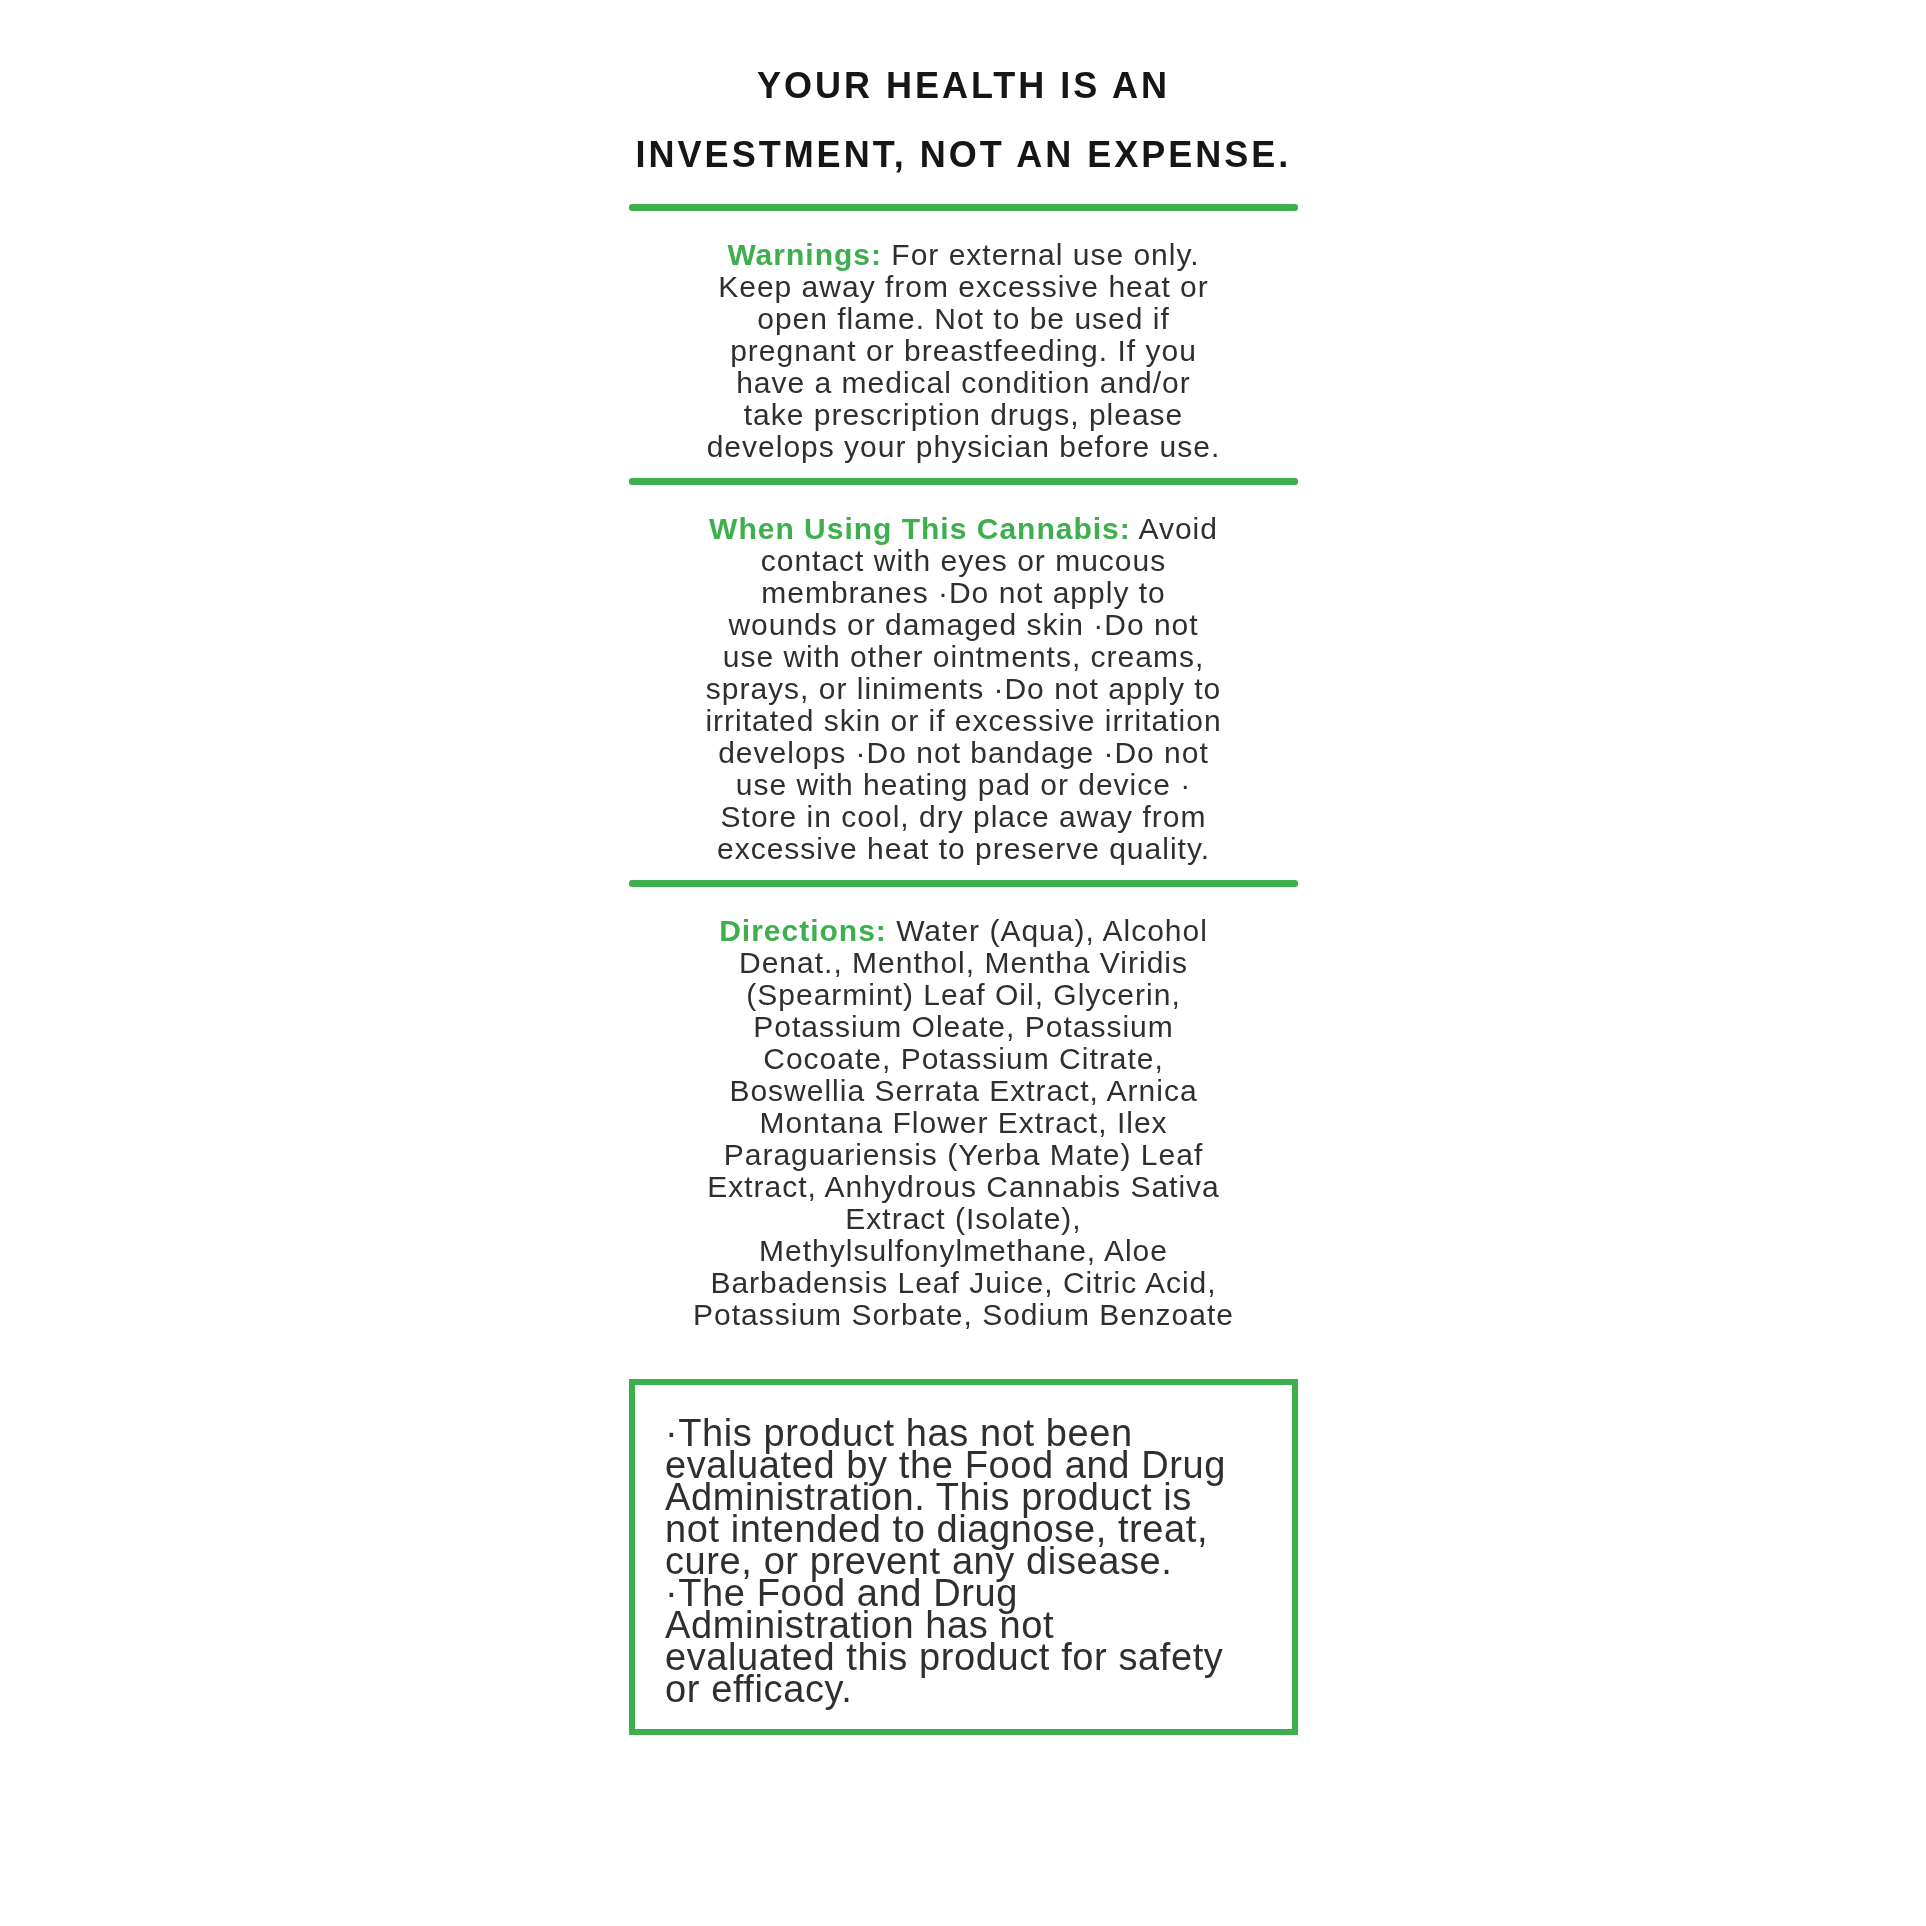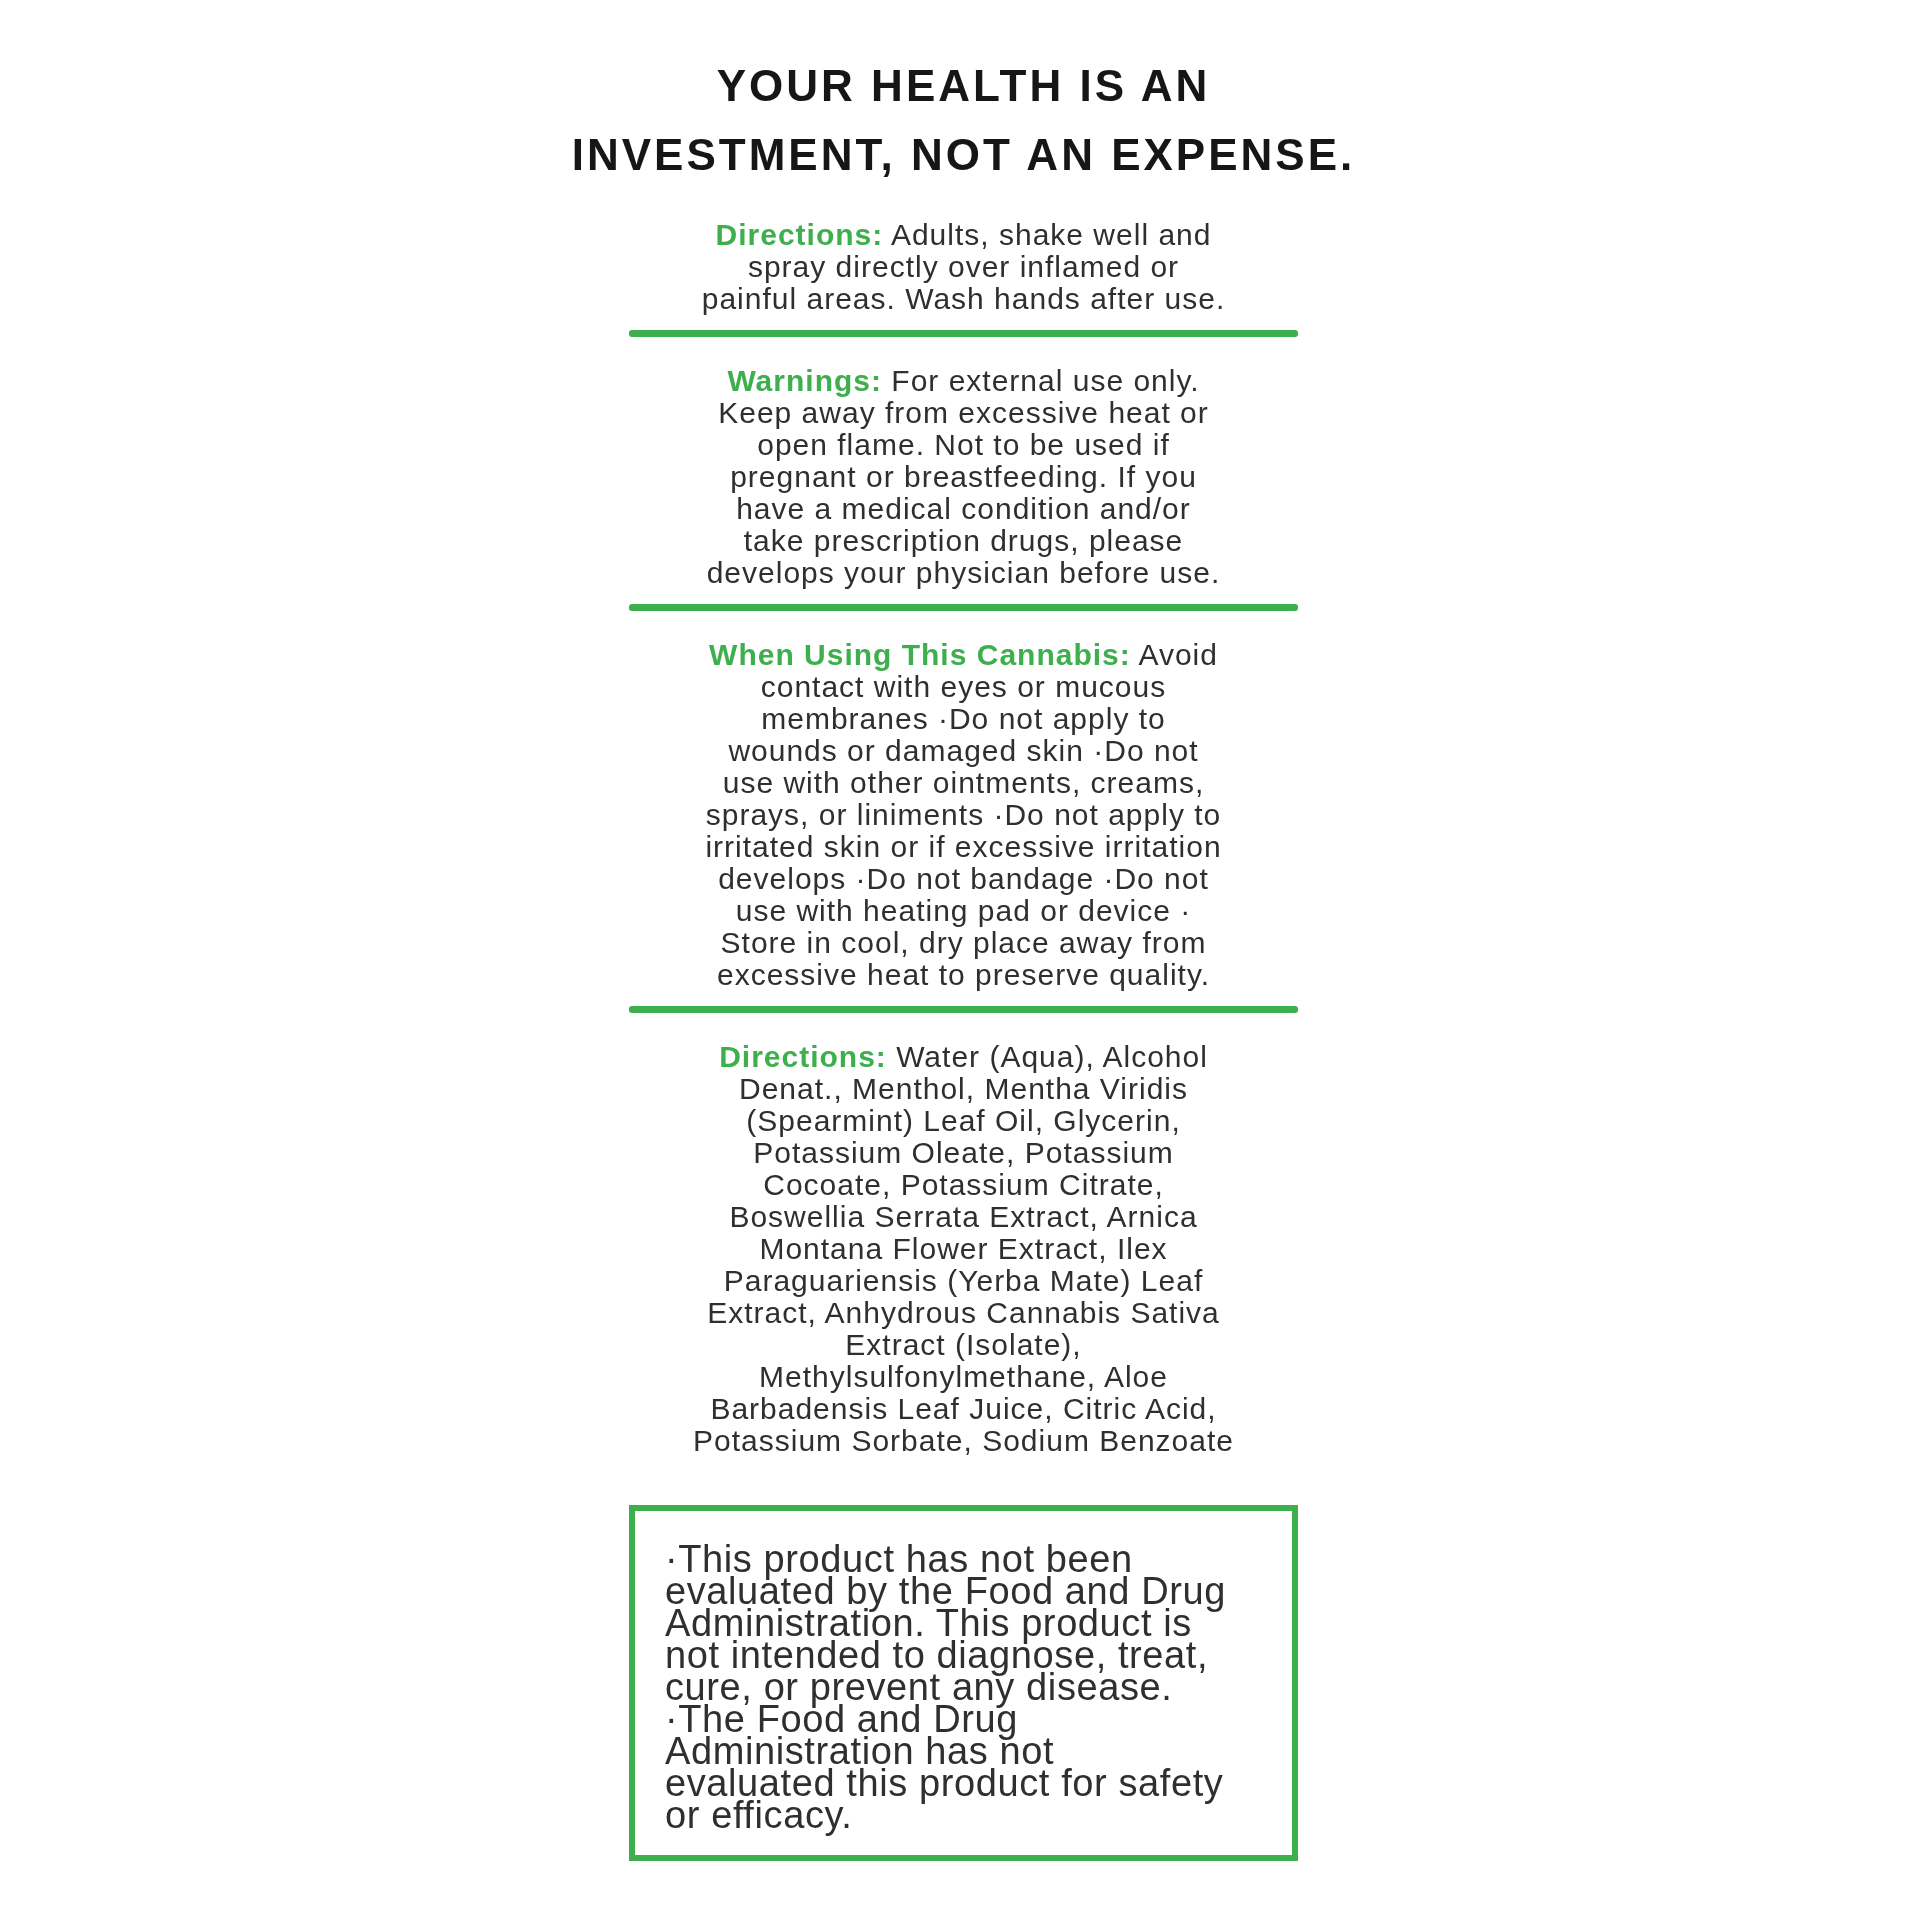--- a/index.html
+++ b/index.html
@@ -9,21 +9,21 @@
     width: 1927px;
     height: 1927px;
     background: #ffffff;
     font-family: "Liberation Sans", "DejaVu Sans", sans-serif;
     overflow: hidden;
   }
   .tagline {
     margin: 51px auto 0;
     width: 1188px;
     text-align: center;
-    font-size: 44px;
+    font-size: 36px;
     line-height: 69px;
     font-weight: 700;
     letter-spacing: 3px;
     color: #161616;
     white-space: pre-line;
   }
   .para {
     margin: 0 auto;
     width: 717px;
     text-align: center;
@@ -64,23 +64,20 @@
   }
 </style>
 </head>
 <body>
 
 <div class="canvas">
 
   <h1 class="tagline">YOUR HEALTH IS AN
 INVESTMENT, NOT AN EXPENSE.</h1>
 
-  <p class="para para-directions"><span class="sec-label">Directions:</span><span> Adults, shake well and
-spray directly over inflamed or
-painful areas. Wash hands after use.</span></p>
 
   <div class="divider"></div>
 
   <p class="para"><span class="sec-label">Warnings:</span><span> For external use only.
 Keep away from excessive heat or
 open flame. Not to be used if
 pregnant or breastfeeding. If you
 have a medical condition and/or
 take prescription drugs, please
 develops your physician before use.</span></p>

